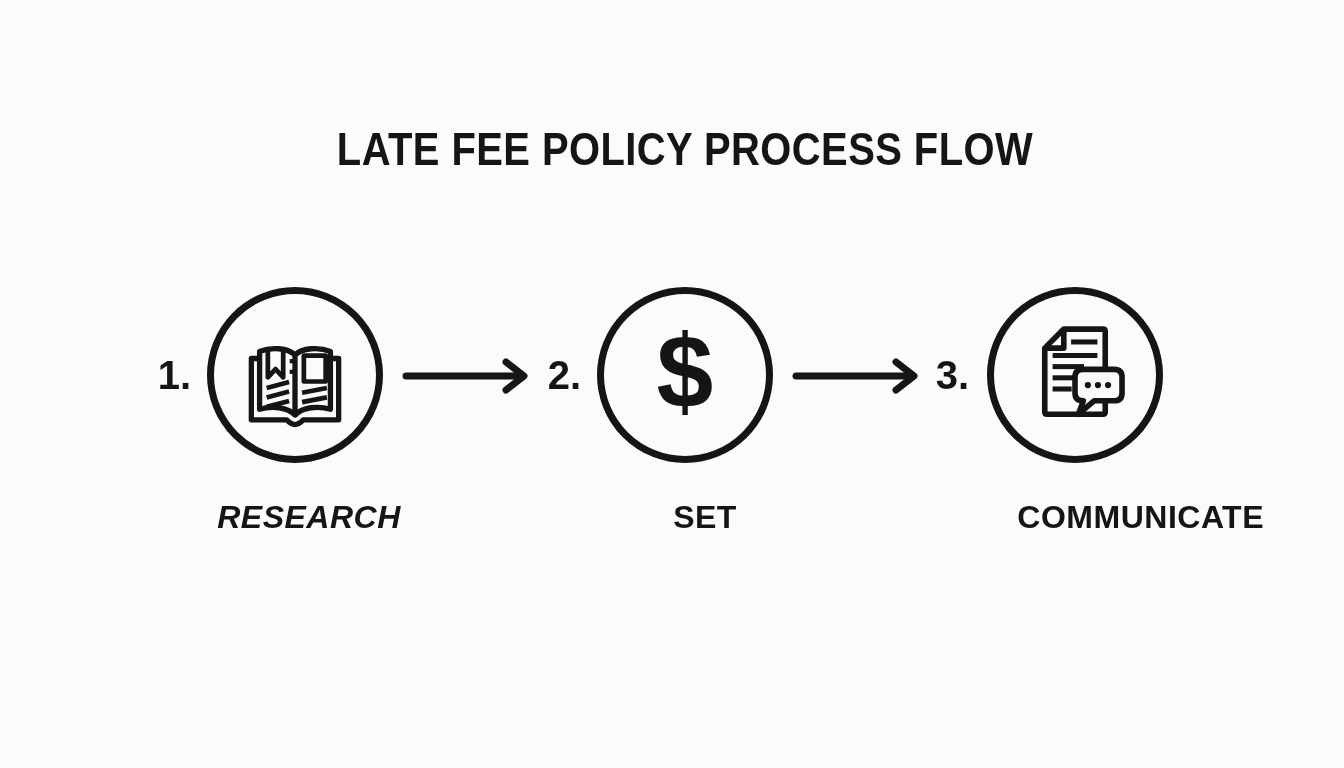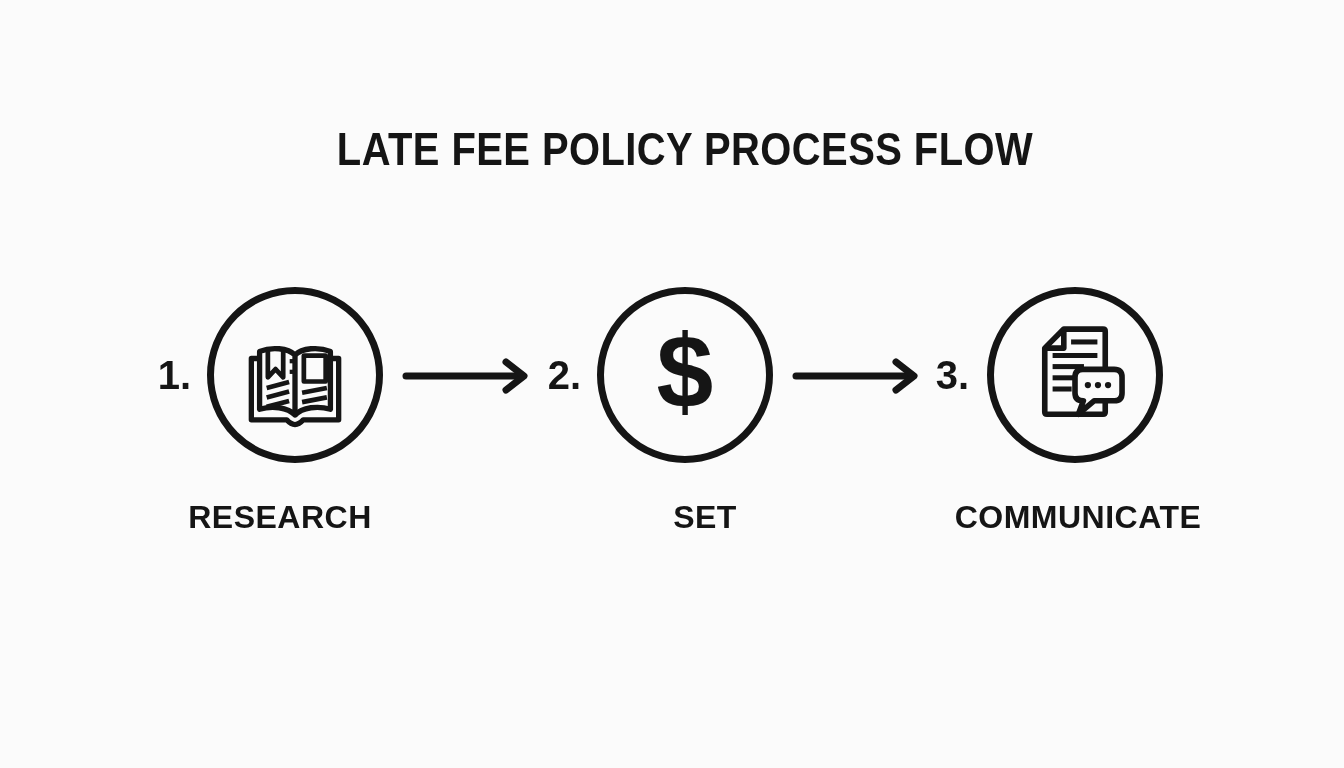--- a/index.html
+++ b/index.html
@@ -60,23 +60,23 @@
   .step-label {
     position: absolute;
     top: 499px;
     width: 300px;
     text-align: center;
     font-size: 32px;
     font-weight: 700;
     letter-spacing: 0.5px;
     white-space: nowrap;
   }
-  .l1 { left: 130px; }
+  .l1 { left: 159px; font-style: italic; }
   .l2 { left: 555px; }
-  .l3 { left: 928px; }
+  .l3 { left: 964px; text-align: right; }
   .arrow {
     position: absolute;
     top: 352px;
     width: 132px;
     height: 48px;
   }
   .a1 { left: 402px; }
   .a2 { left: 792px; }
   .dollar-glyph {
     font-size: 104px;

